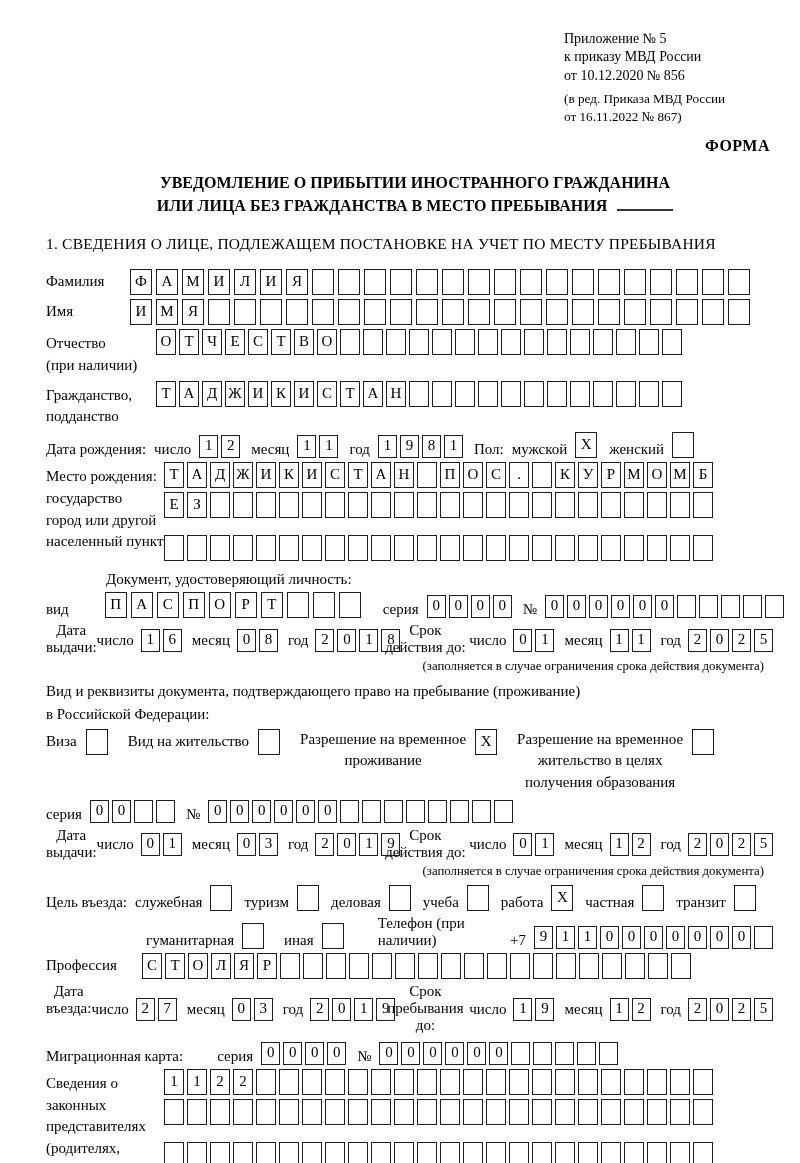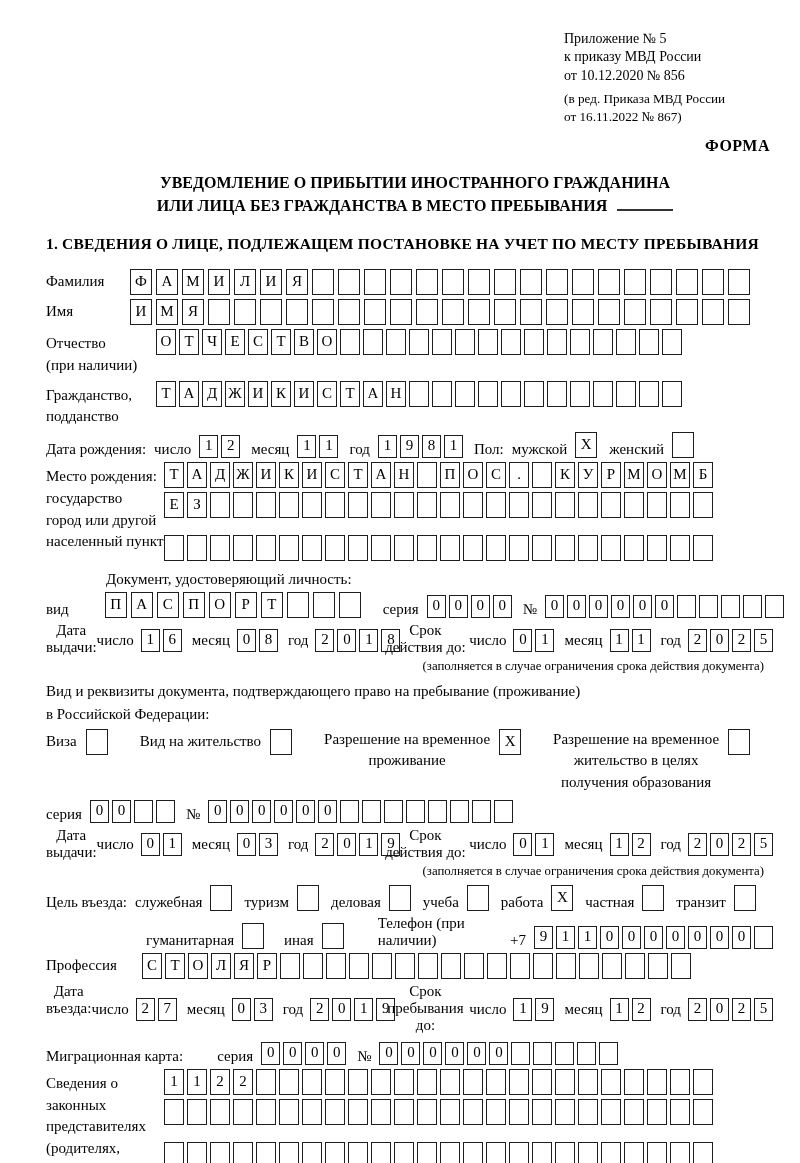--- a/index.html
+++ b/index.html
@@ -16,31 +16,31 @@
   .frow.c{align-items:flex-end;column-gap:8px}
   .lbl{flex:0 0 auto;padding-top:4px}
   .w84{width:84px}.w110{width:110px}.w118{width:118px}.w96{width:96px}
   .mb{margin-bottom:4px;display:block}
   
   .header-note{margin-left:518px;line-height:1.32;font-size:14px}
   .header-note .sub{font-size:13.2px;margin-top:5px;line-height:1.3}
   .forma{text-align:right;font-weight:bold;font-size:16px;letter-spacing:.5px;margin:12px 6px 16px 0}
   .title{text-align:center;font-weight:bold;font-size:16px;line-height:1.45;margin:0 0 18px 8px}
   .blank-line{display:inline-block;width:56px;border-bottom:2px solid #333;height:14px;margin-left:10px}
-  .sec-heading{font-weight:bold;font-size:15.5px;margin:0 0 16px 0;letter-spacing:.2px}
+  .sec-heading{font-weight:normal;font-size:15.5px;margin:0 0 16px 0;letter-spacing:.2px}
   .doc-heading{font-weight:normal;font-size:15px;margin:10px 0 4px 60px}
   
   .dates{display:flex;margin-bottom:1px}
   .dhalf{width:46%;display:flex;flex-direction:row}
   .dhalf.right{width:54%}
   .dhead{text-align:center;margin-bottom:2px}
   .dline{display:flex;align-items:center;column-gap:7px;white-space:nowrap}
   .dnote{text-align:right;font-size:12.8px;margin:1px 12px 6px 0}
   
-  .optrow{display:flex;align-items:flex-start;column-gap:28px;margin:2px 0 6px 0}
+  .optrow{display:flex;align-items:flex-start;column-gap:16px;margin:2px 0 6px 0}
   .opt{display:flex;align-items:flex-start;column-gap:9px}
   .opt .onelbl{padding-top:4px}
   .optlines{text-align:center;line-height:1.45}
   .intro{line-height:1.55}
   .indent{margin-left:100px}
   .lbllines{line-height:1.45}
 </style>
 </head>
 <body>
 

